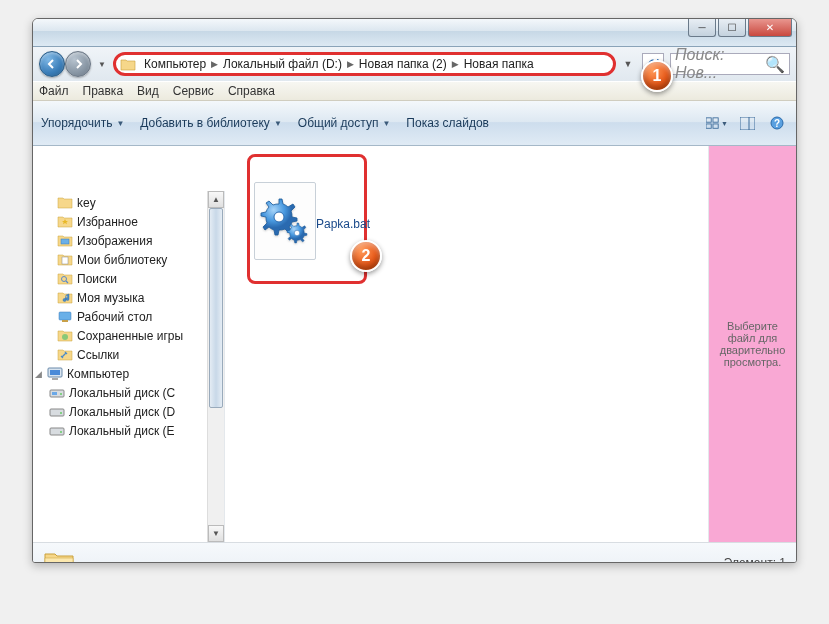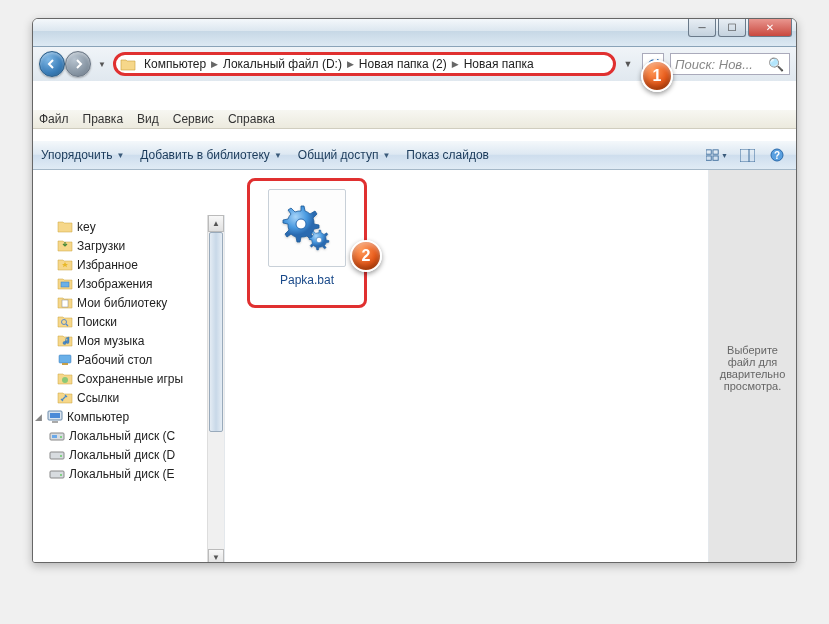--- a/index.html
+++ b/index.html
@@ -13,43 +13,43 @@
 .nav-arrows { display: flex; gap: 0; }
 .nav-arrow { width: 26px; height: 26px; border-radius: 50%; background: radial-gradient(circle at 35% 30%, #7fb8e6, #3a7db8 60%, #2a5d88); border: 1px solid #2a5d88; display: flex; align-items: center; justify-content: center; color: #fff; font-size: 12px; box-shadow: inset 0 2px 3px rgba(255,255,255,0.4), 0 1px 2px rgba(0,0,0,0.3); }
 .nav-arrow.fwd { background: radial-gradient(circle at 35% 30%, #b8c4d0, #8896a4 60%, #6a7684); border-color: #6a7684; }
 .nav-drop { width: 14px; font-size: 8px; color: #555; text-align: center; }
 .address-wrap { flex: 1; height: 24px; border: 3px solid #e03030; border-radius: 12px; display: flex; align-items: center; background: #fff; padding: 0 4px; font-size: 12px; overflow: hidden; }
 .address-wrap .seg { padding: 0 5px; white-space: nowrap; color: #222; }
 .address-wrap .arr { color: #666; font-size: 9px; }
 .folder-mini { width: 16px; height: 14px; display: inline-block; vertical-align: middle; margin-right: 3px; }
 .refresh-box { width: 22px; height: 22px; border: 1px solid #aab; display: flex; align-items: center; justify-content: center; font-size: 12px; color: #2a6db8; background: #fff; margin: 0 2px; }
 .addr-drop { width: 16px; text-align: center; font-size: 9px; color: #555; }
-.search-box { width: 120px; height: 22px; border: 1px solid #aab; background: #fff; display: flex; align-items: center; padding: 0 4px; font-size: 13px; color: #888; font-style: italic; }
+.search-box { width: 120px; height: 22px; border: 1px solid #aab; background: #fff; display: flex; align-items: center; padding: 0 4px; font-size: 16px; color: #888; font-style: italic; }
 .search-box .sicon { margin-left: auto; color: #5a8bc0; font-style: normal; }
-.menubar { height: 20px; background: linear-gradient(#f7f7f2, #eceade); border-top: 1px solid #fff; border-bottom: 1px solid #d0cdbf; display: flex; align-items: center; padding: 0 6px; gap: 14px; font-size: 12px; color: #333; margin-top: 28px; }
+.menubar { height: 20px; background: linear-gradient(#f7f7f2, #eceade); border-top: 1px solid #fff; border-bottom: 1px solid #d0cdbf; display: flex; align-items: center; padding: 0 6px; gap: 14px; font-size: 12px; color: #333; }
 .menubar span { cursor: default; }
-.toolbar { height: 29px; background: linear-gradient(#f4f8fb, #dde8f2 48%, #cddded 49%, #e0ebf5); border-bottom: 1px solid #a5b8c8; display: flex; align-items: center; padding: 0 8px; gap: 16px; font-size: 12px; color: #1a3a5a; margin-top: 12px; }
+.toolbar { height: 45px; background: linear-gradient(#f4f8fb, #dde8f2 48%, #cddded 49%, #e0ebf5); border-bottom: 1px solid #a5b8c8; display: flex; align-items: center; padding: 0 8px; gap: 16px; font-size: 12px; color: #1a3a5a; }
 .toolbar .tbi { display: flex; align-items: center; gap: 4px; cursor: default; }
 .toolbar .arr { font-size: 8px; color: #3a5a7a; }
 .toolbar .right { margin-left: auto; display: flex; gap: 8px; }
 .toolbar .ricon { width: 22px; height: 20px; display: flex; align-items: center; justify-content: center; color: #3a6a9a; font-size: 13px; }
 .body-area { display: flex; height: 396px; }
 .tree { width: 192px; border-right: 1px solid #e4e8ec; overflow: hidden; position: relative; font-size: 12px; background: #fff; padding-top: 2px; margin-top: 45px; }
 .tree-item { display: flex; align-items: center; height: 19px; padding-left: 24px; gap: 4px; color: #222; white-space: nowrap; cursor: default; }
 .tree-item.lvl2 { padding-left: 16px; }
 .tree-item .exp { position: absolute; left: 8px; font-size: 9px; color: #888; }
 .ticon { width: 16px; height: 14px; flex-shrink: 0; display: inline-flex; align-items: center; justify-content: center; }
 .scrollbar { position: absolute; right: 0; top: 0; bottom: 0; width: 17px; background: #f0f0f0; border-left: 1px solid #ddd; }
 .scrollbar .sbtn { height: 17px; background: linear-gradient(#f8f8f8,#e0e0e0); border: 1px solid #bbb; display: flex; align-items: center; justify-content: center; font-size: 8px; color: #555; }
 .scrollbar .thumb { position: absolute; top: 17px; left: 1px; right: 1px; height: 200px; background: linear-gradient(to right,#e4ecf4,#c8d8e8,#e4ecf4); border: 1px solid #9ab; border-radius: 2px; }
 .content { flex: 1; background: #fff; position: relative; padding: 8px; }
-.file-sel { position: absolute; left: 22px; top: 8px; width: 120px; height: 130px; border: 3px solid #e03030; border-radius: 8px; display: flex; flex-direction: column; align-items: center; padding: 8px 4px 4px; }
+.file-sel { position: absolute; left: 22px; top: 8px; width: 120px; height: 130px; border: 3px solid #e03030; border-radius: 8px; display: flex; flex-direction: row; align-items: center; padding: 8px 4px 4px; }
 .file-icon-box { width: 78px; height: 78px; border: 1px solid #c8d0d8; background: #fdfdfd; border-radius: 2px; display: flex; align-items: center; justify-content: center; position: relative; }
 .filename { margin-top: 6px; font-size: 12px; color: #1a4a8a; text-align: center; }
-.preview { width: 88px; border-left: 1px solid #e4e8ec; background: #e5e5e5; display: flex; align-items: center; justify-content: center; font-size: 11px; color: #666; text-align: center; padding: 4px; }
+.preview { width: 88px; border-left: 1px solid #e4e8ec; background: #f9a8d4; display: flex; align-items: center; justify-content: center; font-size: 11px; color: #666; text-align: center; padding: 4px; }
 .statusbar { height: 40px; border-top: 1px solid #d8dde2; background: linear-gradient(#f6f9fc, #e8eef4); display: flex; align-items: center; padding: 4px 10px; font-size: 12px; color: #444; gap: 10px; justify-content: space-between; }
 .status-icon { width: 32px; height: 28px; }
 .callout { position: absolute; width: 32px; height: 32px; border-radius: 50%; background: radial-gradient(circle at 35% 30%, #ff9a5a, #e85a1a 55%, #b83a00); border: 2px solid #fff; box-shadow: 0 2px 5px rgba(0,0,0,0.4), inset 0 -4px 6px rgba(0,0,0,0.25), inset 0 3px 4px rgba(255,255,255,0.4); color: #fff; font-weight: bold; font-size: 16px; display: flex; align-items: center; justify-content: center; }
 .gear-svg { filter: drop-shadow(0 1px 1px rgba(0,0,0,0.2)); }
 </style>
 </head>
 <body>
 
 <div class="window">
 
@@ -153,29 +153,20 @@
 
   <div class="body-area">
     <div class="tree">
       <div class="tree-item">
           <span class="ticon">
             <svg width="16" height="13" viewBox="0 0 16 13">
               <path d="M1 2 h5 l1 1 h8 v9 h-14 z" fill="#f6d78a" stroke="#c9a03a" stroke-width="0.5"></path>
             </svg>
           </span>
           <span>key</span>
-        </div>
-      <div class="tree-item">
-          <span class="ticon">
-            <svg width="16" height="13" viewBox="0 0 16 13">
-              <path d="M1 2 h5 l1 1 h8 v9 h-14 z" fill="#f6d78a" stroke="#c9a03a" stroke-width="0.5"></path>
-              <path d="M8 3 v4 m-2 -2 l2 2 l2 -2" stroke="#4a8a3a" stroke-width="1.2" fill="none"></path>
-            </svg>
-          </span>
-          <span>Загрузки</span>
         </div>
       <div class="tree-item">
           <span class="ticon">
             <svg width="16" height="13" viewBox="0 0 16 13">
               <path d="M1 2 h5 l1 1 h8 v9 h-14 z" fill="#f6d78a" stroke="#c9a03a" stroke-width="0.5"></path>
               <path d="M8 4 l1 2 h2 l-1.6 1.2 l0.6 2 l-2 -1.3 l-2 1.3 l0.6 -2 l-1.6 -1.2 h2 z" fill="#e8b828"></path>
             </svg>
           </span>
           <span>Избранное</span>
         </div>

